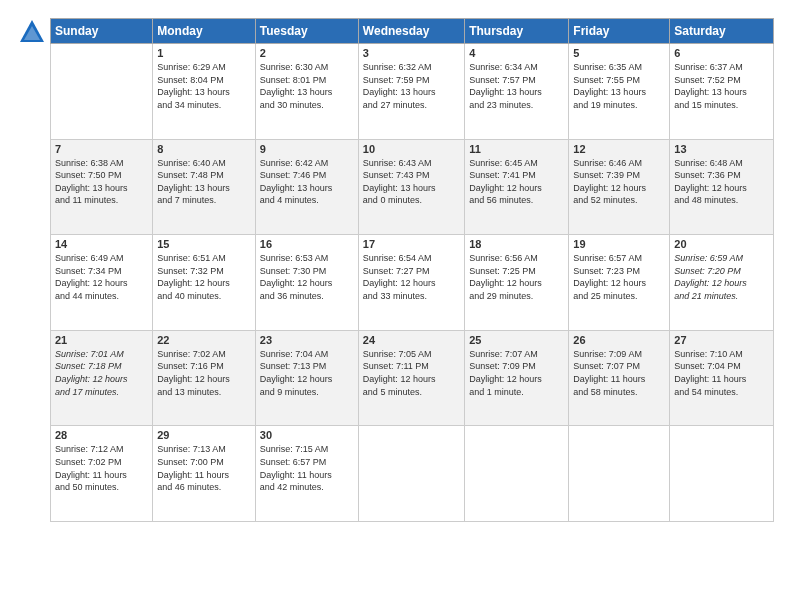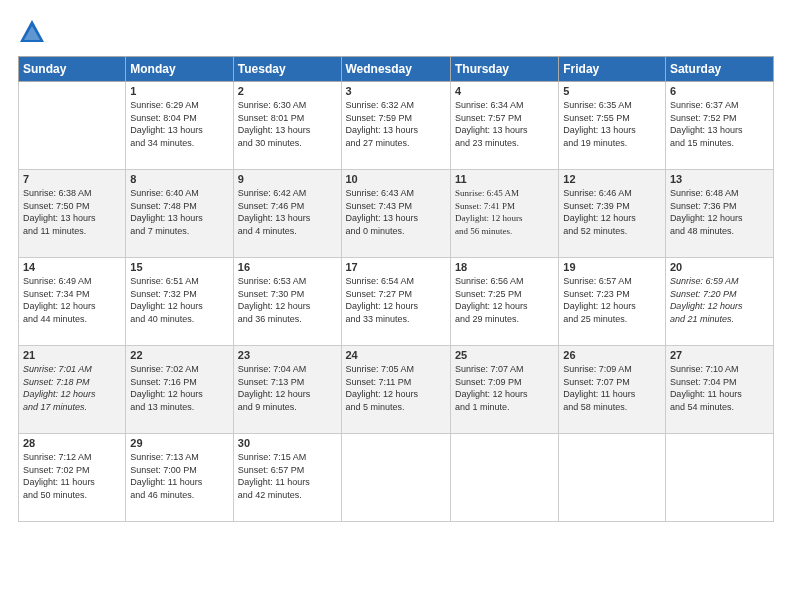--- a/index.html
+++ b/index.html
@@ -8,21 +8,21 @@
       background: #fff;
       width: 792px;
       height: 612px;
       overflow: hidden;
     }
     .page {
       width: 792px;
       height: 532px;
       padding: 18px 18px 10px 18px;
       display: flex;
-      flex-direction: column;
+      flex-direction: row;
     }
     .header {
       display: flex;
       justify-content: space-between;
       align-items: flex-start;
       margin-bottom: 10px;
     }
     .logo {
       display: flex;
       align-items: center;
@@ -207,21 +207,21 @@
           </td>
           <td>
             <span class="day-num">10</span>
             <div class="day-info" style="white-space: pre-line;">Sunrise: 6:43 AM
 Sunset: 7:43 PM
 Daylight: 13 hours
 and 0 minutes.</div>
           </td>
           <td>
             <span class="day-num">11</span>
-            <div class="day-info" style="white-space: pre-line; font-family: Liberation Serif, serif;">Sunrise: 6:45 AM
+            <div class="day-info" style="white-space: pre-line;">Sunrise: 6:45 AM
 Sunset: 7:41 PM
 Daylight: 12 hours
 and 56 minutes.</div>
           </td>
           <td>
             <span class="day-num">12</span>
             <div class="day-info" style="white-space: pre-line;">Sunrise: 6:46 AM
 Sunset: 7:39 PM
 Daylight: 12 hours
 and 52 minutes.</div>

